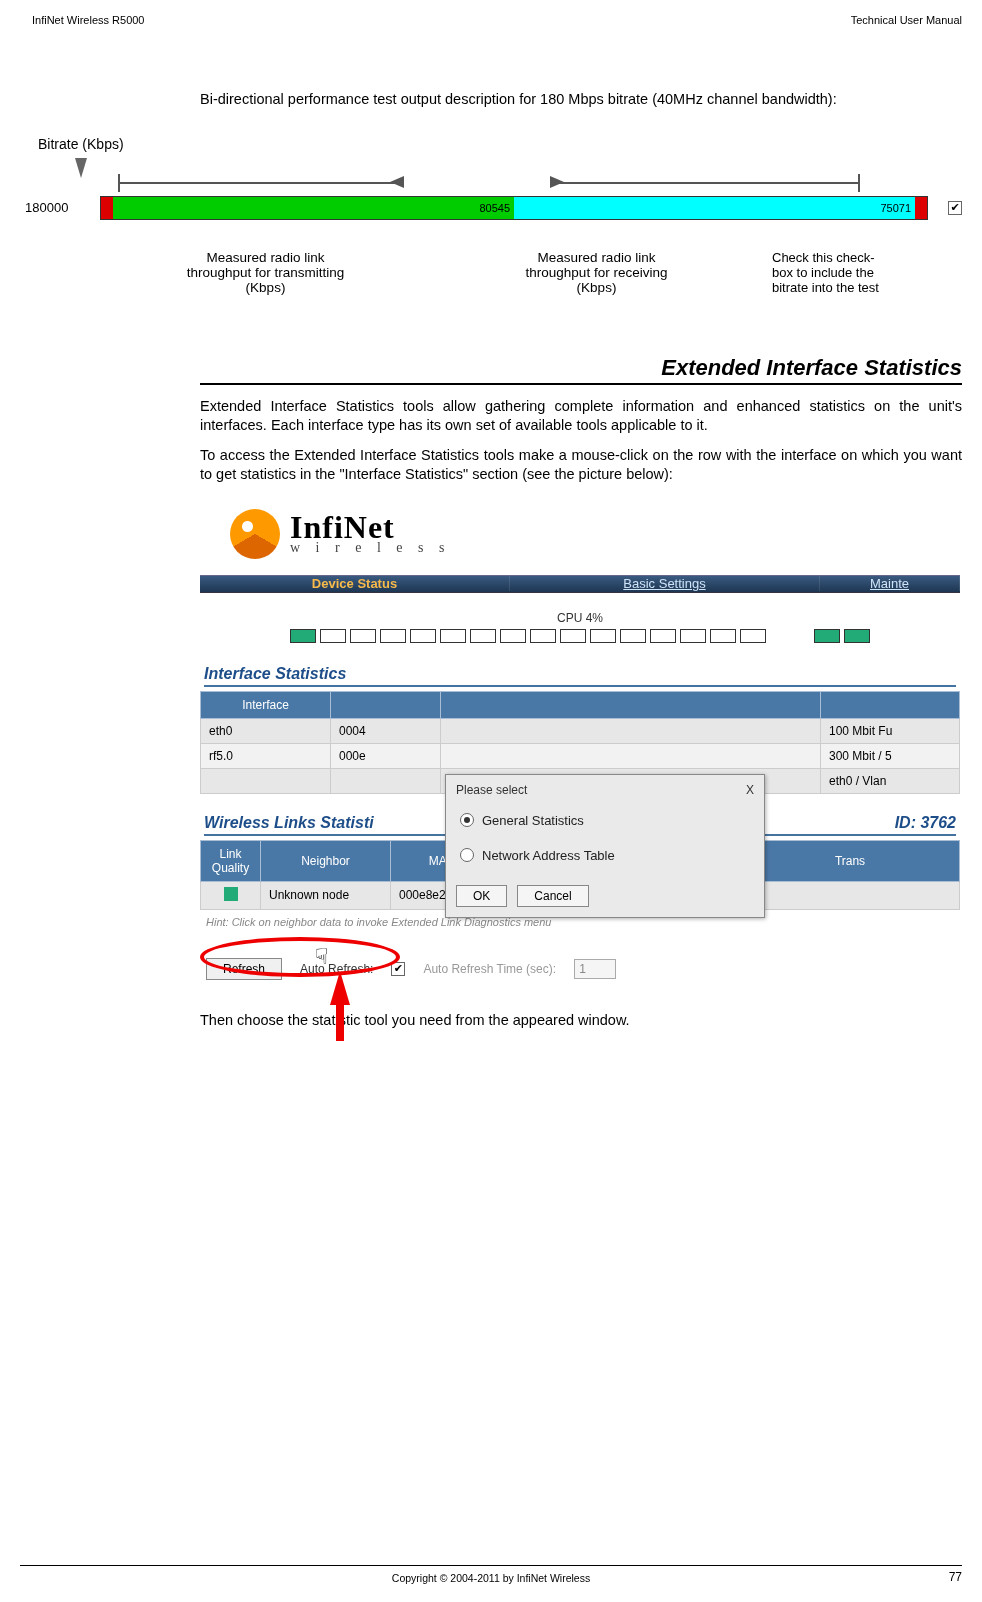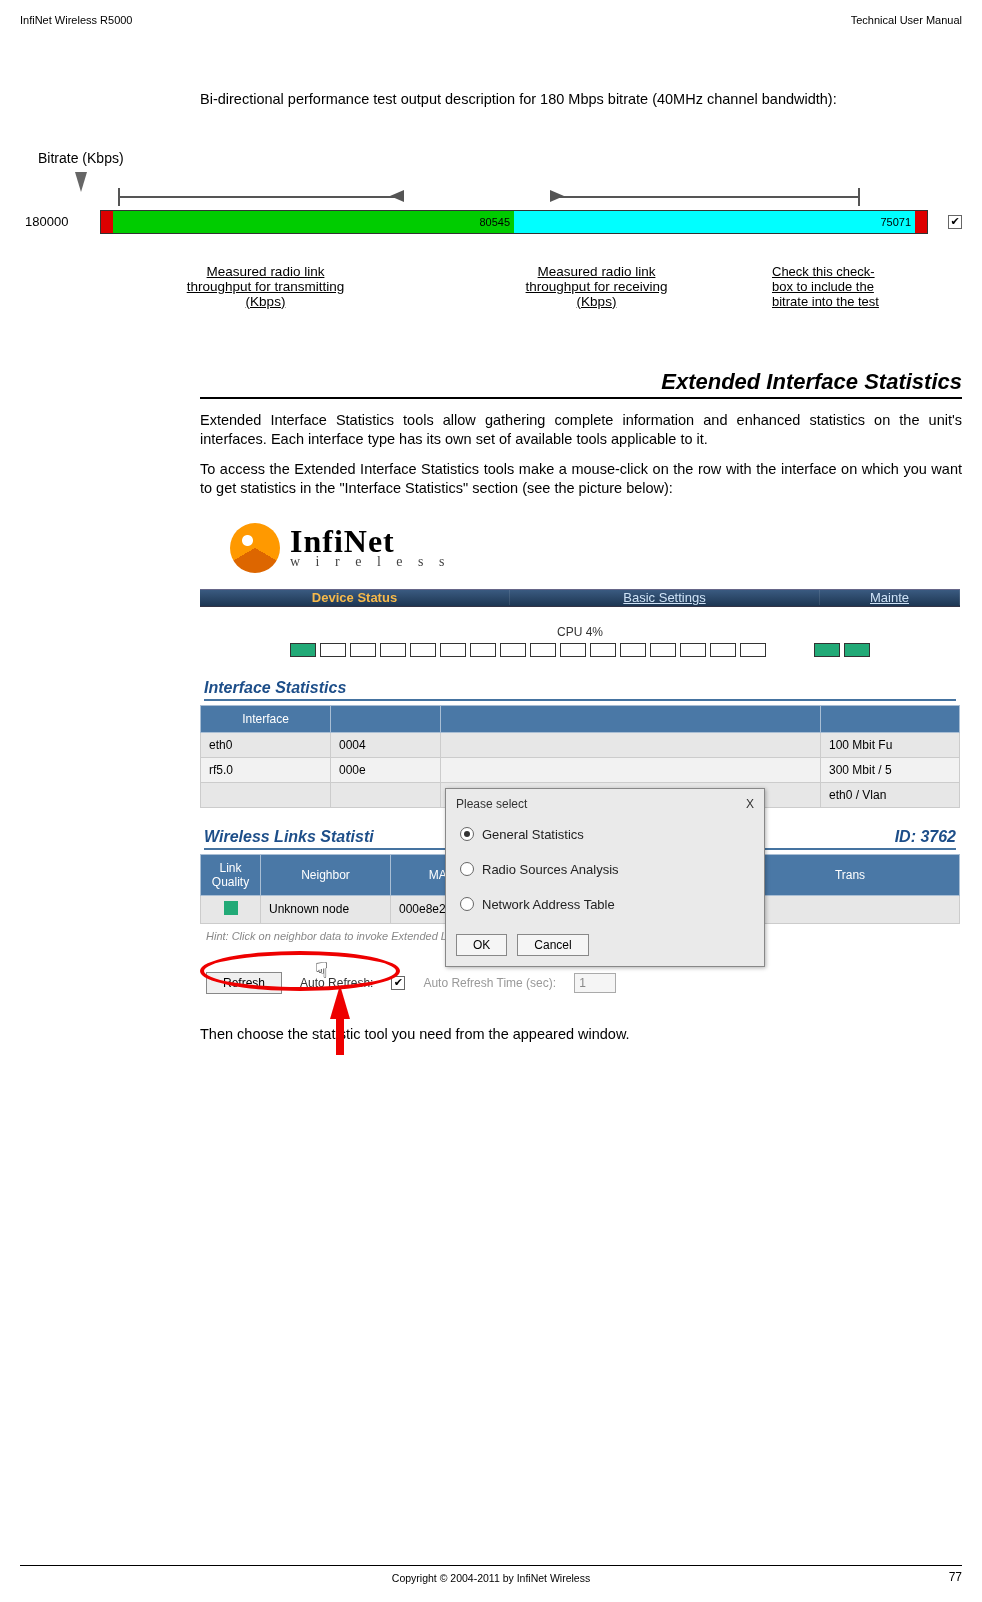--- a/index.html
+++ b/index.html
@@ -7,33 +7,33 @@
     font-family: Verdana, Arial, sans-serif;
     background: #fff;
     width: 982px;
     height: 1602px;
     position: relative;
     color: #000;
   }
   .page-header {
     display: flex;
     justify-content: space-between;
-    padding: 14px 20px 4px 20px;
+    padding: 14px 20px 4px 32px;
     font-size: 11px;
   }
   .body-text {
     margin: 60px 20px 0 200px;
     font-size: 14.5px;
     line-height: 1.35;
     text-align: justify;
   }
 
   
   .diagram1 {
-    margin: 40px 20px 0 20px;
+    margin: 26px 20px 0 20px;
     position: relative;
     font-family: Arial, sans-serif;
     font-size: 14px;
     color: #000;
   }
   .d1-top-labels { position: relative; height: 40px; }
   .bitrate-label { position: absolute; left: 18px; top: 0; font-size: 14px; }
   .bitrate-arrow-down {
     position: absolute; left: 55px; top: 22px; width: 0; height: 0;
     border-left: 6px solid transparent; border-right: 6px solid transparent;
@@ -61,21 +61,21 @@
   .d1-row {
     display:flex; align-items:center; margin-top:20px;
   }
   .d1-bitvalue { width:80px; font-size:13px; padding-left:5px; }
   .d1-bar-wrap { flex:1; height:24px; border:1px solid #333; display:flex; background:#fde047; }
   .seg-red { background:#d00; width:12px; }
   .seg-green { flex:1; background:#0c0; display:flex; align-items:center; justify-content:flex-end; padding-right:4px; font-size:11px; color:#000; }
   .seg-cyan { flex:1; background:#0ff; display:flex; align-items:center; justify-content:flex-end; padding-right:4px; font-size:11px; color:#000; }
   .d1-check { margin-left:20px; width:14px; height:14px; border:1px solid #666; background:#fff; display:flex; align-items:center; justify-content:center; font-size:11px; }
   .d1-bottom-labels {
-    display:flex; margin-top:30px; font-size:13.5px; text-align:center;text-decoration:underline;
+    display:flex; margin-top:30px; font-size:13.5px; text-align:center;
   }
   .d1-col { flex:1; position:relative; }
   .d1-col-right { width:200px; font-size:13px; text-align:left; padding-left:10px; position:relative; }
 
   
   .section-heading {
     font-family: Verdana, sans-serif;
     font-style: italic;
     font-weight: bold;
     font-size: 22px;
@@ -385,24 +385,20 @@
     <div class="popup-title">
       <span>Please select</span>
       <span class="popup-close">X</span>
     </div>
     <div class="popup-opt">
       <span class="radio selected"></span>
       <span class="popup-opt-label">General Statistics</span>
     </div>
     <div class="popup-opt">
       <span class="radio"></span>
-      <span class="popup-opt-label">Radio Sources Analysis</span>
-    </div>
-    <div class="popup-opt">
-      <span class="radio"></span>
       <span class="popup-opt-label">Network Address Table</span>
     </div>
     <div class="popup-btns">
       <button class="popup-btn">OK</button>
       <button class="popup-btn">Cancel</button>
     </div>
   </div>
 </div>
 
 <div class="closing-text">Then choose the statistic tool you need from the appeared window.</div>

